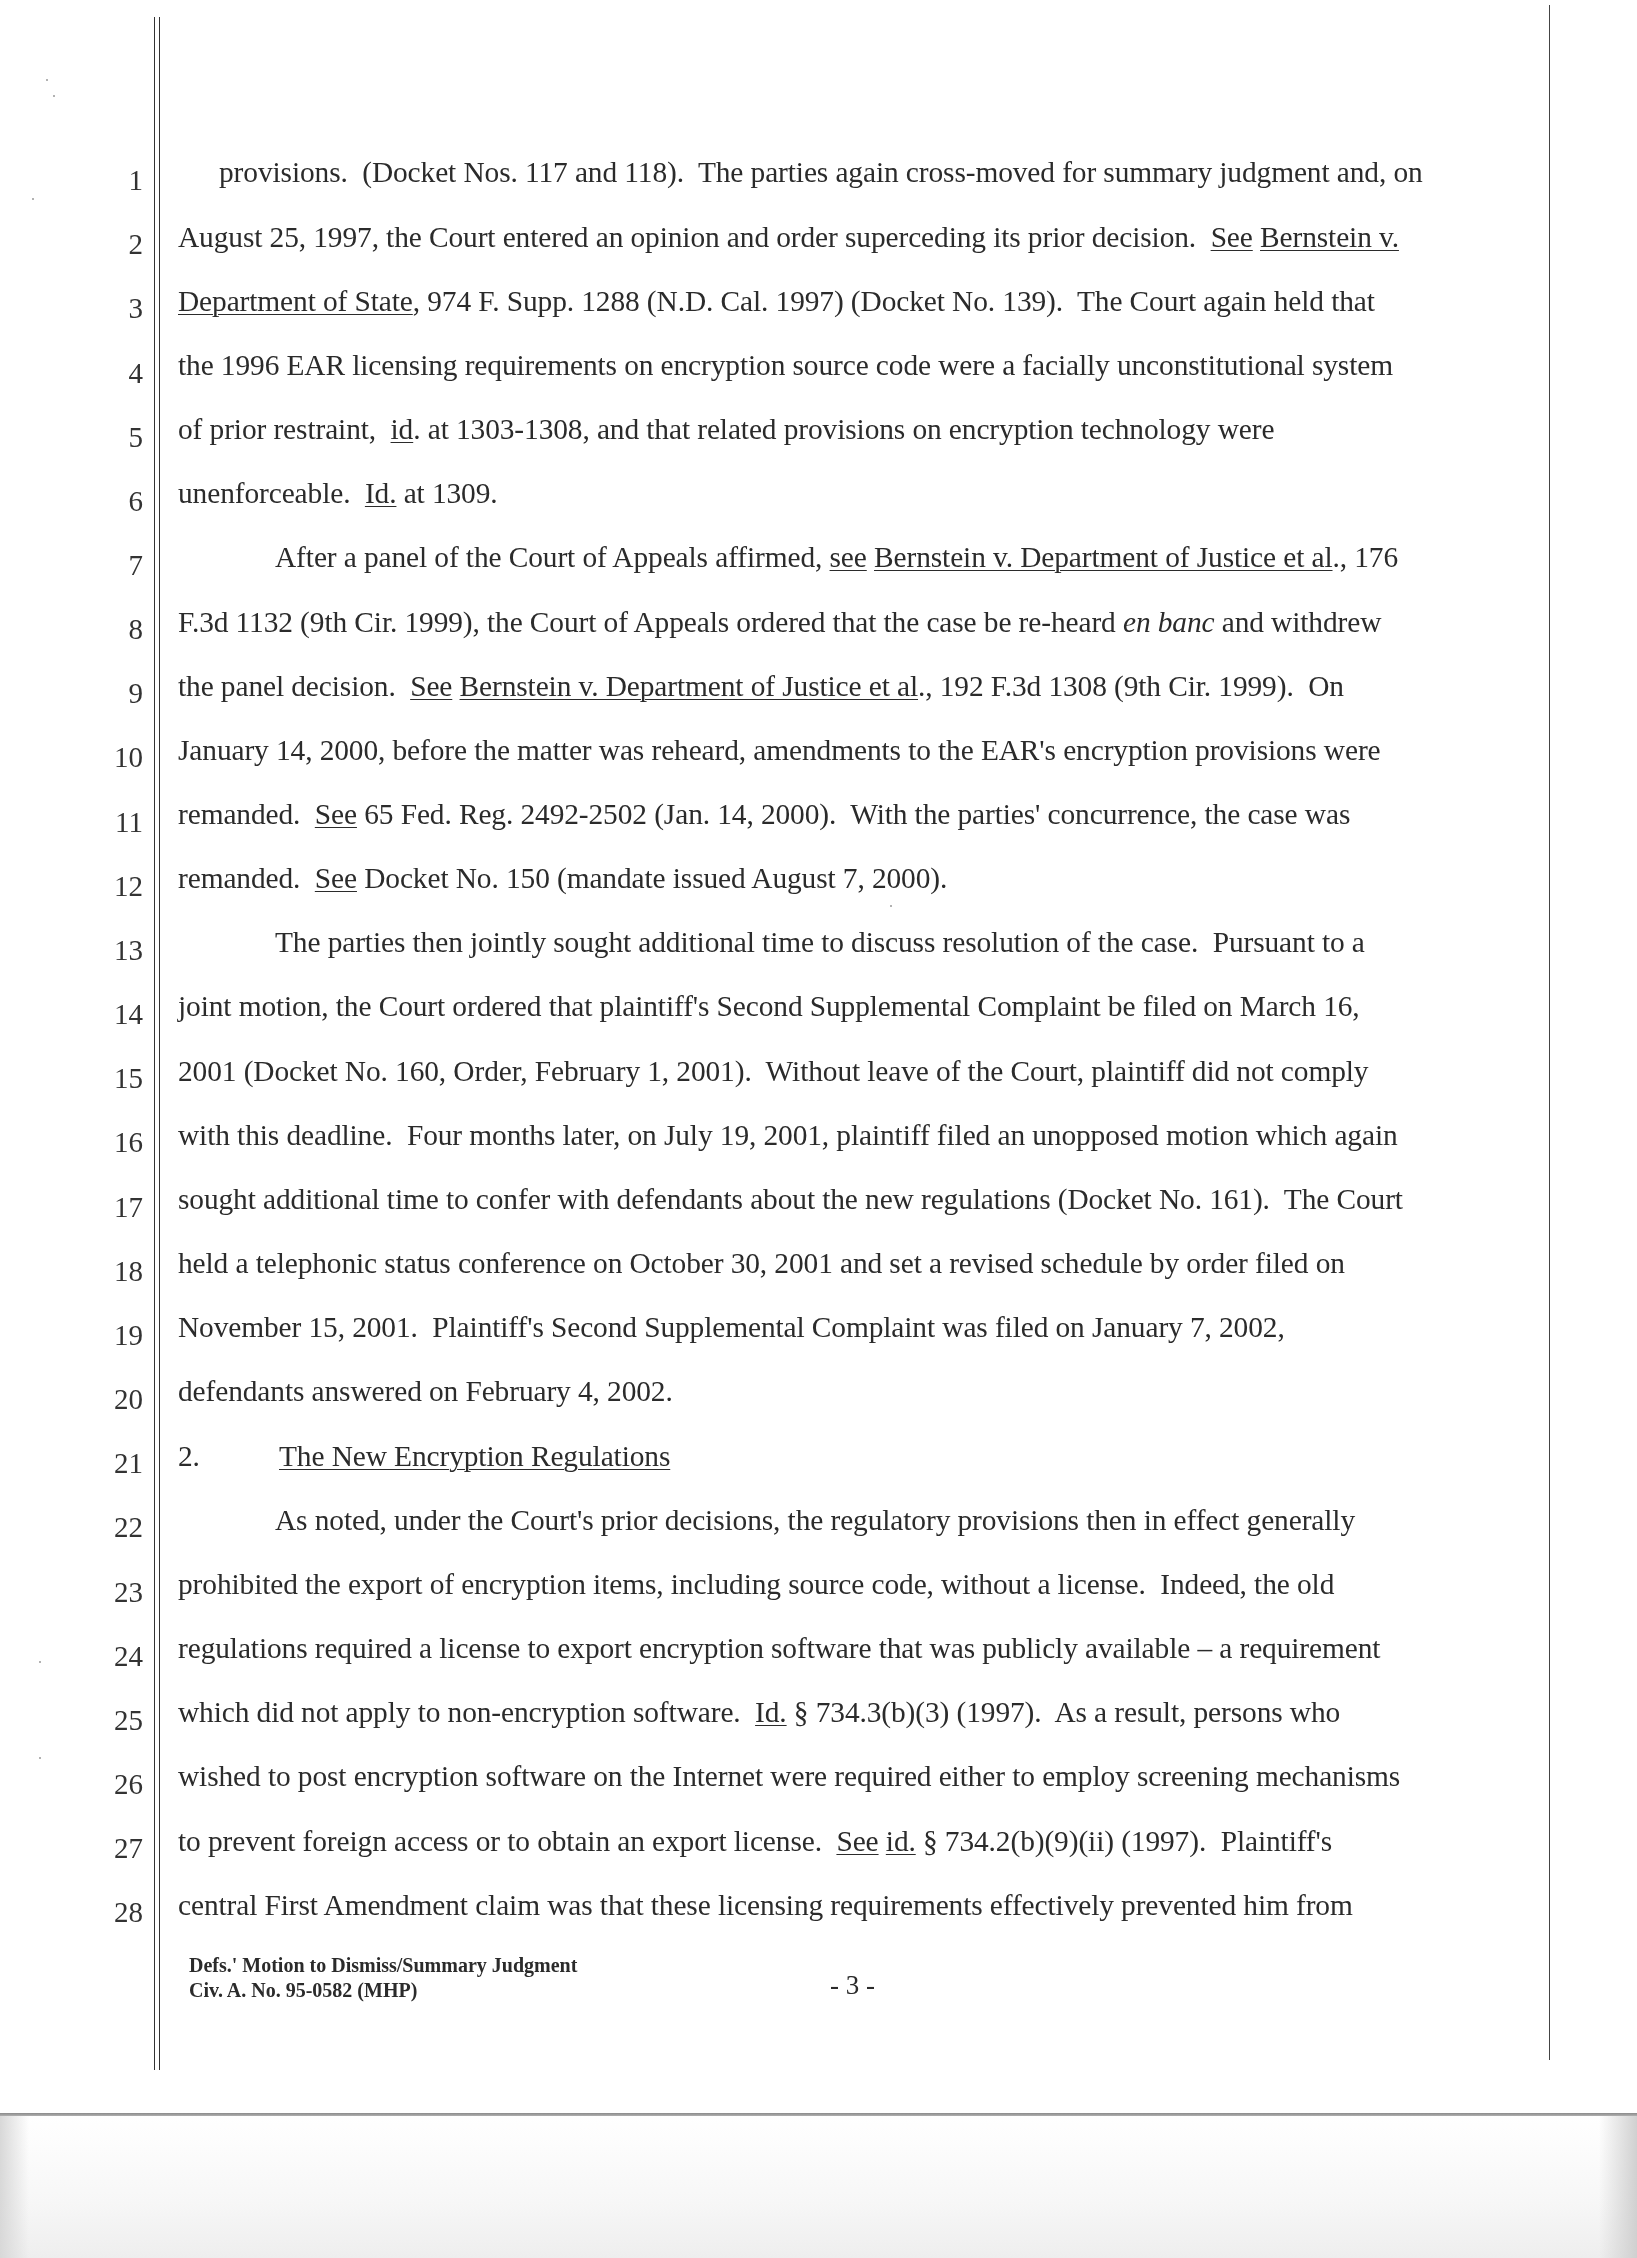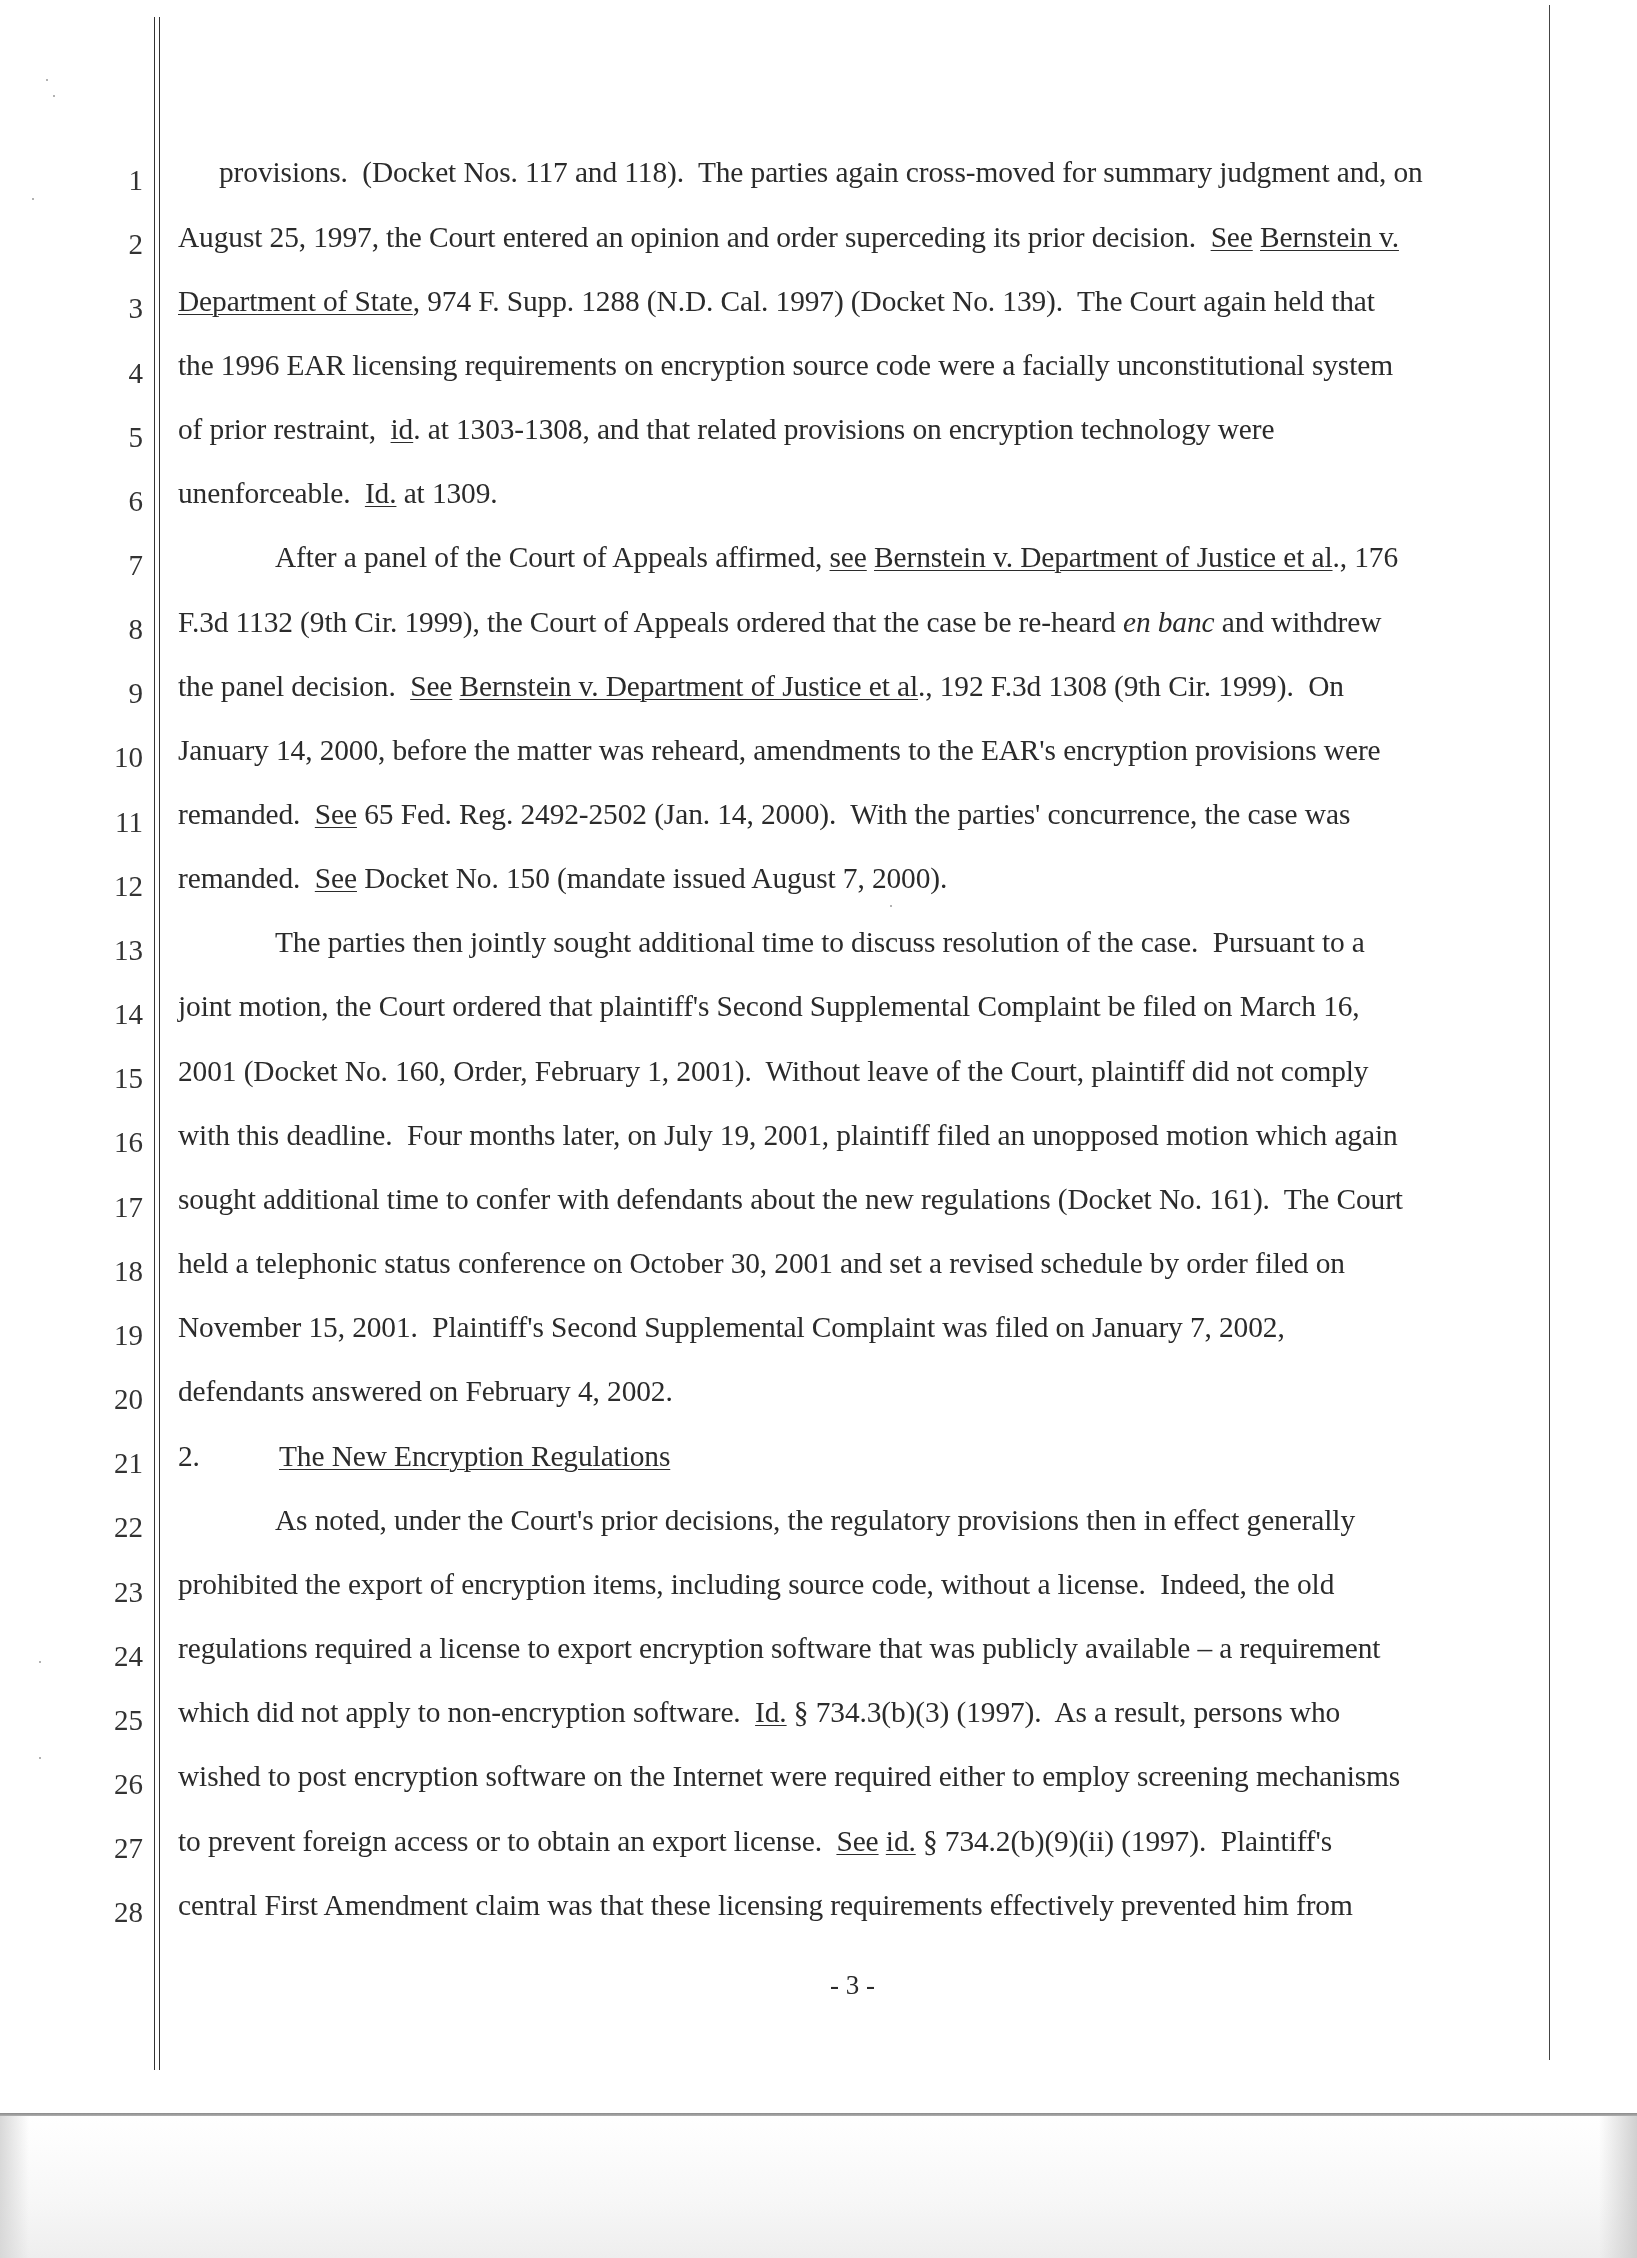--- a/index.html
+++ b/index.html
@@ -120,20 +120,24 @@
       <div class="text-line" style="top: 1440px;"><span class="heading-num">2.</span><span class="u" style="white-space: pre;">The New Encryption Regulations</span></div>
       <div class="text-line indent" style="top: 1504px;"><span style="white-space: pre;">As noted, under the Court's prior decisions, the regulatory provisions then in effect generally</span></div>
       <div class="text-line" style="top: 1568px;"><span style="white-space: pre;">prohibited the export of encryption items, including source code, without a license.  Indeed, the old</span></div>
       <div class="text-line" style="top: 1632px;"><span style="white-space: pre;">regulations required a license to export encryption software that was publicly available – a requirement</span></div>
       <div class="text-line" style="top: 1696px;"><span style="white-space: pre;">which did not apply to non-encryption software.  </span><span class="u" style="white-space: pre;">Id.</span><span style="white-space: pre;"> § 734.3(b)(3) (1997).  As a result, persons who</span></div>
       <div class="text-line" style="top: 1760px;"><span style="white-space: pre;">wished to post encryption software on the Internet were required either to employ screening mechanisms</span></div>
       <div class="text-line" style="top: 1825px;"><span style="white-space: pre;">to prevent foreign access or to obtain an export license.  </span><span class="u" style="white-space: pre;">See</span><span style="white-space: pre;"> </span><span class="u" style="white-space: pre;">id.</span><span style="white-space: pre;"> § 734.2(b)(9)(ii) (1997).  Plaintiff's</span></div>
       <div class="text-line" style="top: 1889px;"><span style="white-space: pre;">central First Amendment claim was that these licensing requirements effectively prevented him from</span></div>
     </div>
 
+  <div class="footer">
+    <div>Defs.' Motion to Dismiss/Summary Judgment</div>
+    <div>Civ. A. No. 95-0582 (MHP)</div>
+  </div>
   <div class="page-number">- 3 -</div>
 
   <span class="speck" style="left:46px;top:79px;"></span>
   <span class="speck" style="left:53px;top:95px;"></span>
   <span class="speck" style="left:32px;top:198px;"></span>
   <span class="speck" style="left:39px;top:1661px;"></span>
   <span class="speck" style="left:39px;top:1757px;"></span>
   <span class="speck" style="left:890px;top:905px;"></span>
 </div>
 

